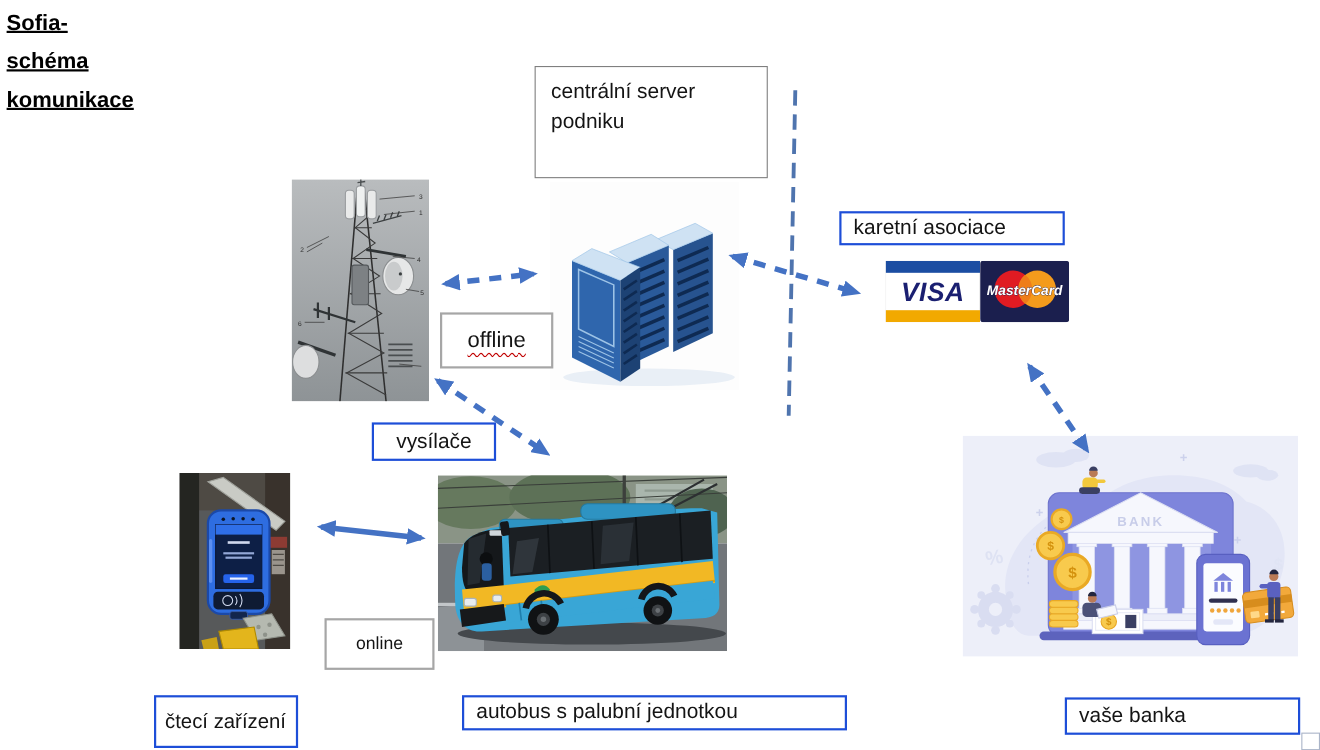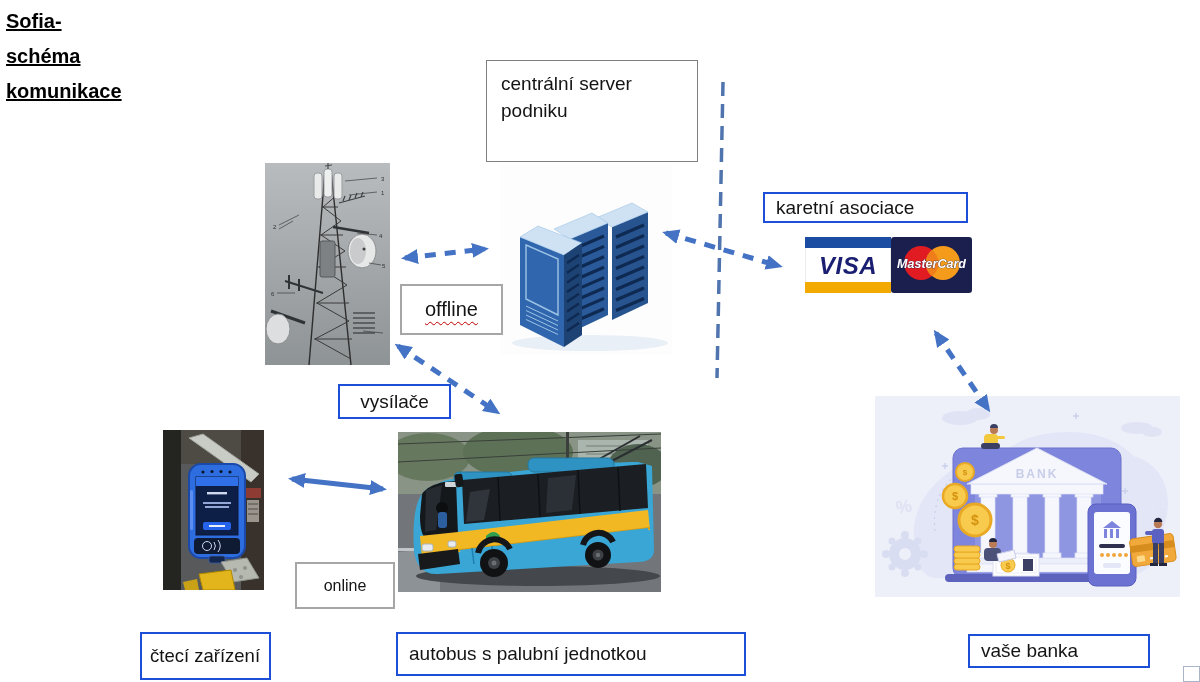--- a/index.html
+++ b/index.html
@@ -357,24 +357,24 @@
           <rect x="284" y="167" width="8" height="3" fill="#23263f"></rect>
         <rect x="270" y="135" width="9" height="4" rx="2" fill="#5a61c0"></rect>
       </g>
       <path d="M67,70 h6 M70,67 v6 M247,95 h6 M250,92 v6 M198,20 h6 M201,17 v6" stroke="#ccd1ec" stroke-width="1.4"></path>
     </svg>
   </div>
 
   <div class="lblbox bdark" style="left:140px;top:632px;width:131px;height:48px;padding-left:8px;font-size:18.5px;">
     <span>čtecí zařízení</span>
   </div>
-  <div class="lblbox bdark pl" style="left:396px;top:632px;width:350px;height:44px;">
+  <div class="lblbox bdark pl" style="left:420px;top:632px;width:350px;height:32px;">
     <span>autobus s palubní jednotkou</span>
   </div>
-  <div class="lblbox bdark pl" style="left:968px;top:634px;width:182px;height:34px;">
+  <div class="lblbox bdark pl" style="left:968px;top:634px;width:214px;height:34px;">
     <span>vaše banka</span>
   </div>
 
   <div class="corner"></div>
 
   <svg class="overlay" width="1200" height="682" viewBox="0 0 1200 682">
     <defs>
       <marker id="ah" markerUnits="userSpaceOnUse" markerWidth="17" markerHeight="15" refX="13" refY="7.5" orient="auto-start-reverse">
         <path d="M0,0 L17,7.5 L0,15 Z" fill="#4472C4"></path>
       </marker>

